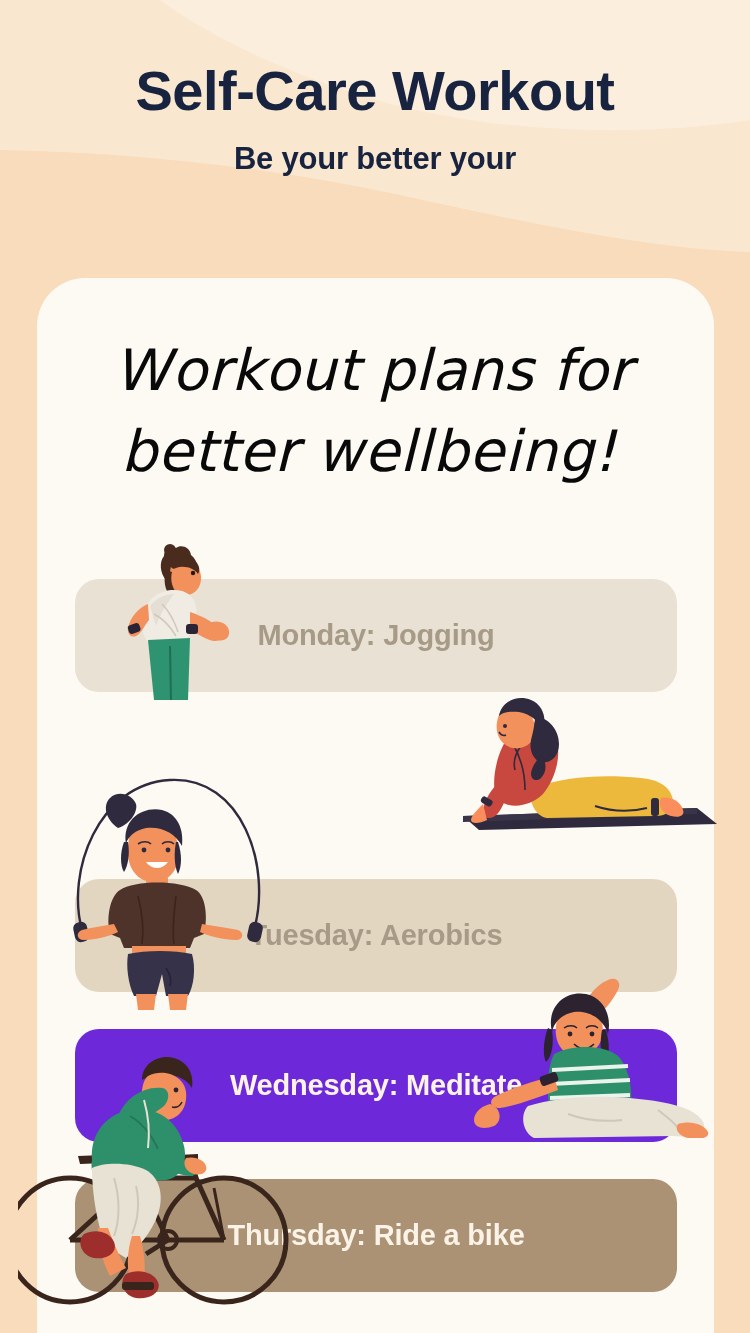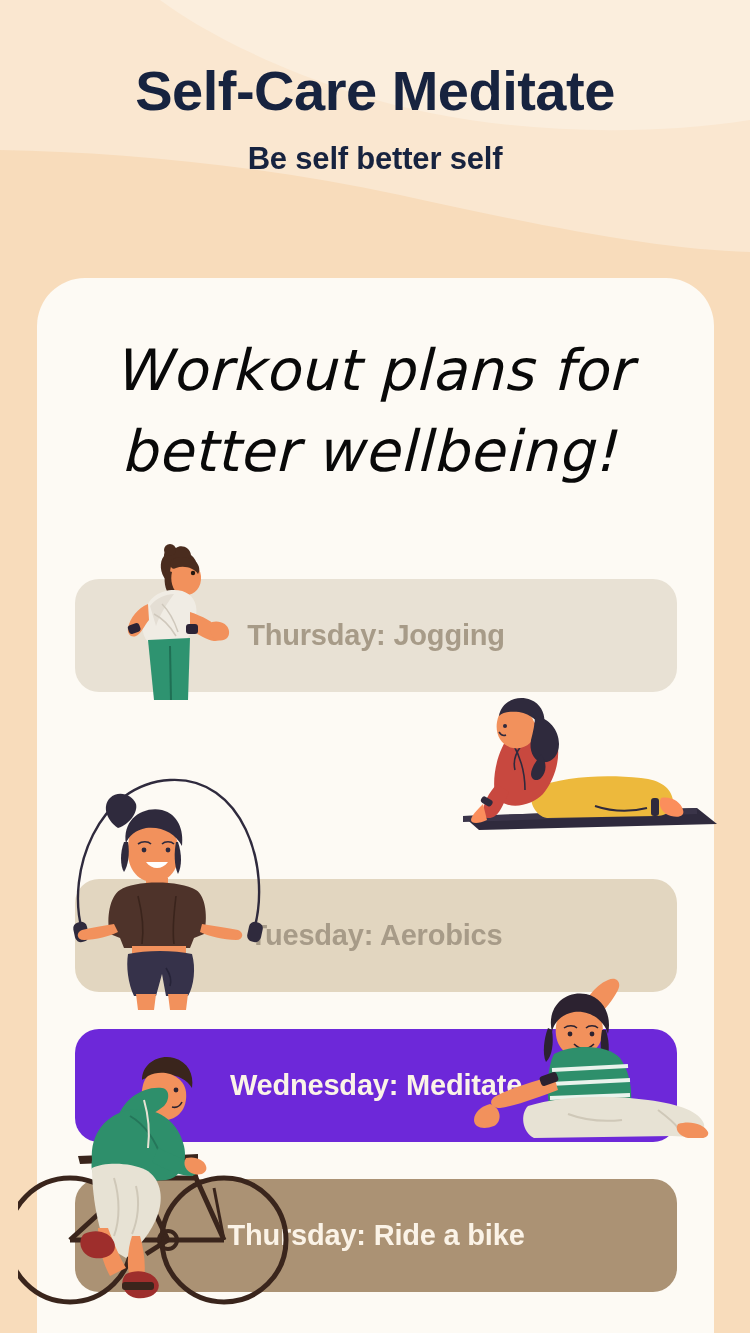--- a/index.html
+++ b/index.html
@@ -152,34 +152,34 @@
   </div>
 
   <div class="bg-wave-bottom">
     <svg width="750" height="1333" viewBox="0 0 750 1333" xmlns="http://www.w3.org/2000/svg">
       <path d="M0,150 C120,152 260,165 400,195 C540,226 660,250 750,252 L750,1333 L0,1333 Z" fill="#f8dcbb"></path>
       <path d="M0,0 L0,1333 L42,1333 L42,0 Z" fill="#fae7d0" opacity="0"></path>
     </svg>
   </div>
 
   <div class="header">
-    <h1 class="title">Self-Care Meditate</h1>
-    <p class="subtitle">Be self better self</p>
+    <h1 class="title">Self-Care Workout</h1>
+    <p class="subtitle">Be your better your</p>
   </div>
 
   <div class="card"></div>
 
   <div class="headline">
     <span>Workout plans for</span>
     <span>better wellbeing!</span>
   </div>
 
   <div class="rows">
     <div class="row" id="row0" style="background: rgb(232, 225, 212);">
-      <span class="row-label" style="color: rgb(167, 155, 136);">Thursday: Jogging</span>
+      <span class="row-label" style="color: rgb(167, 155, 136);">Monday: Jogging</span>
     </div>
     <div class="row" id="row2" style="background: rgb(226, 214, 192);">
       <span class="row-label" style="color: rgb(167, 155, 136);">Tuesday: Aerobics</span>
     </div>
     <div class="row" id="row3" style="background: #6d28d9;">
       <span class="row-label" style="color: rgb(251, 243, 231);">Wednesday: Meditate</span>
     </div>
     <div class="row" id="row4" style="background: rgb(171, 146, 116);">
       <span class="row-label" style="color: rgb(251, 243, 231);">Thursday: Ride a bike</span>
     </div>

